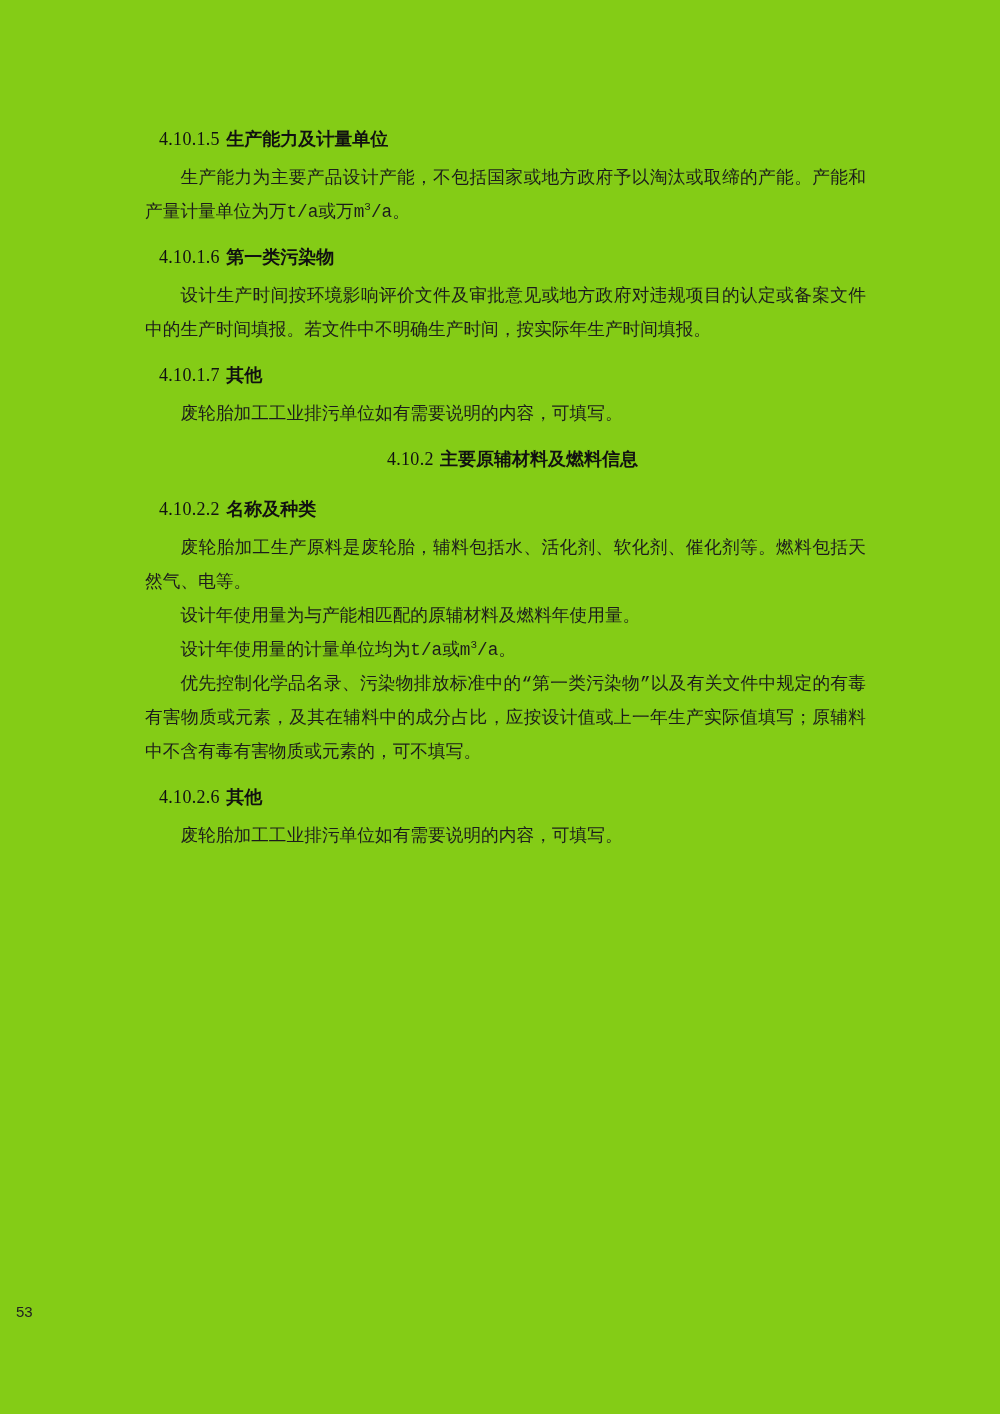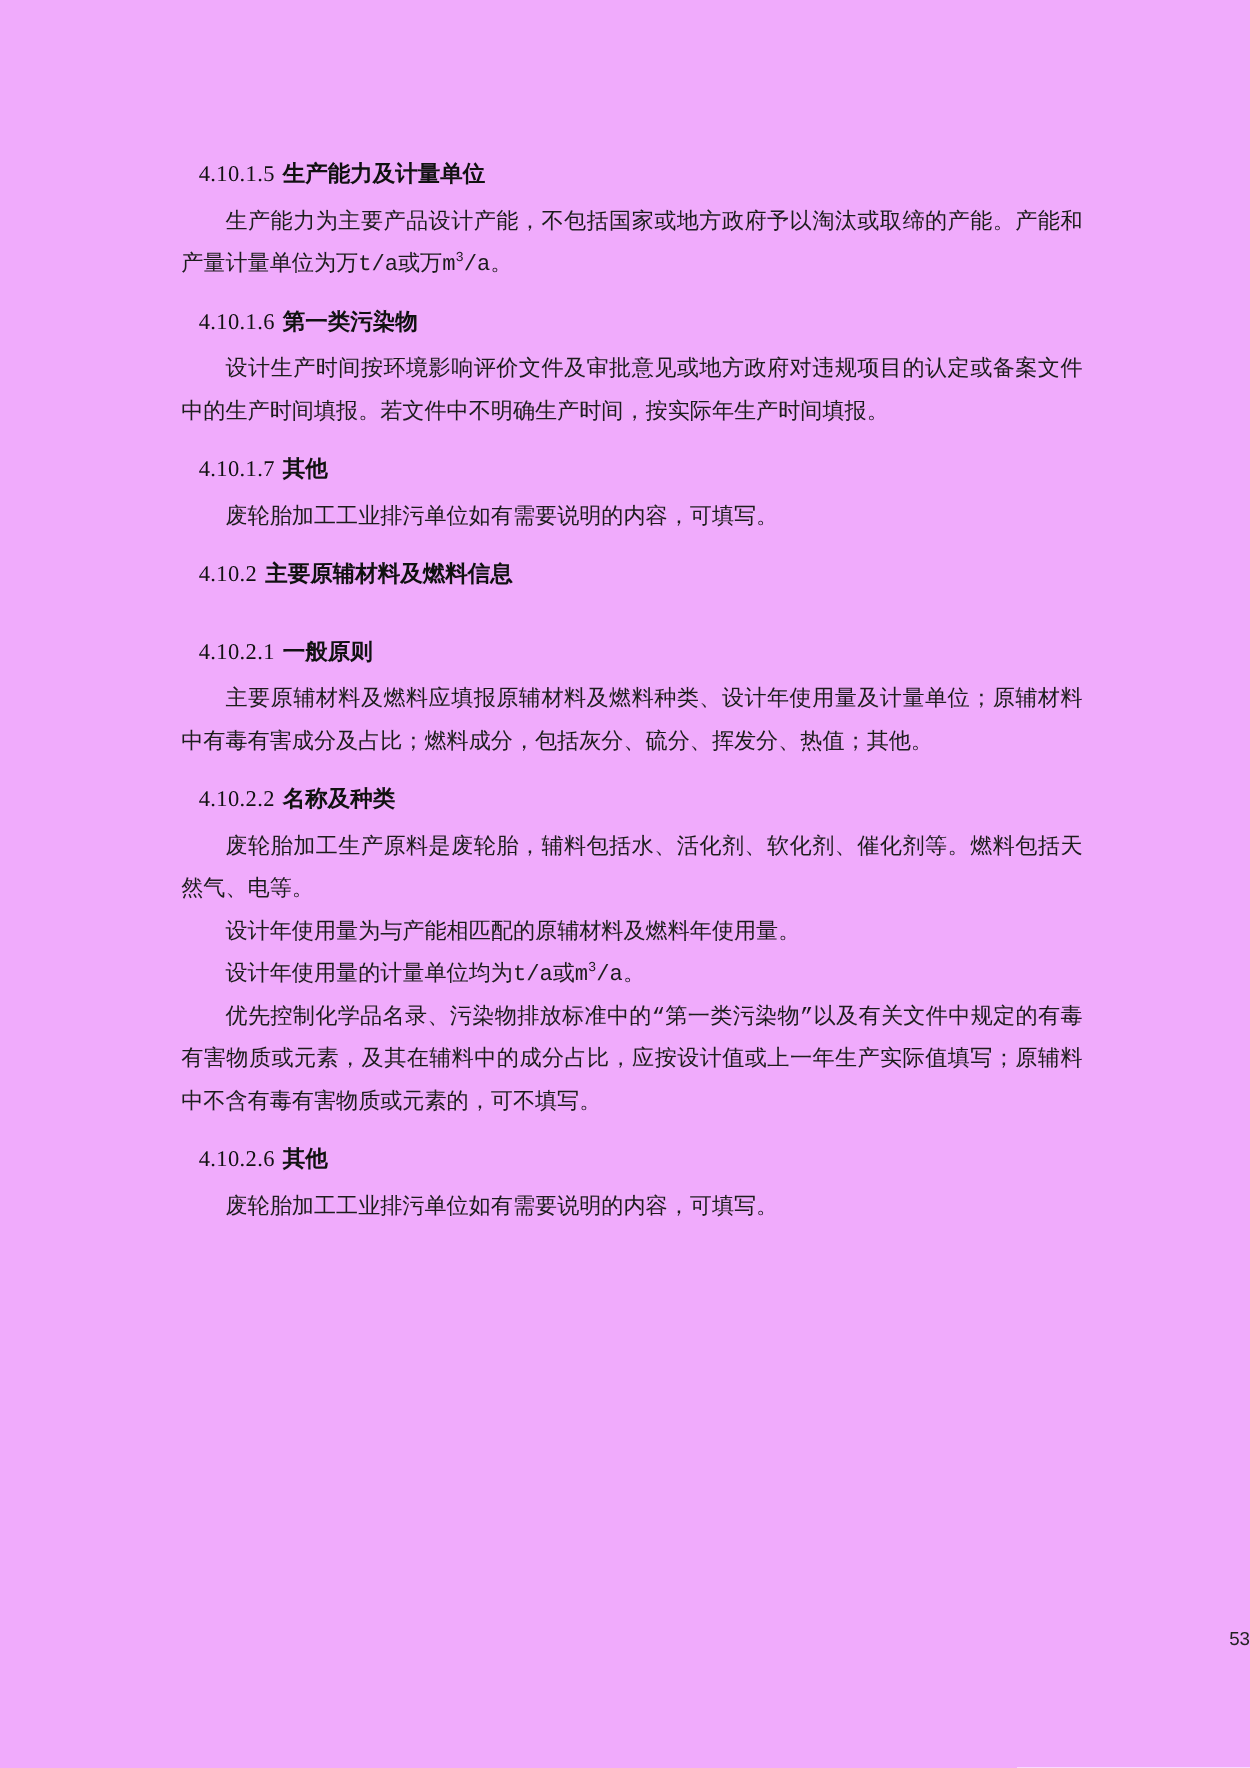--- a/index.html
+++ b/index.html
@@ -5,39 +5,40 @@
   html, body {
     margin: 0;
     padding: 0;
     background: #ffffff;
   }
   .page {
     position: relative;
     width: 1000px;
     height: 1414px;
     margin: 0 auto;
-    background: #f0abfc;
+    background: #84cc16;
     color: #1c1c1c;
     font-family: "Liberation Serif", serif;
     font-size: 17.7px;
     overflow: hidden;
   }
   .content {
     padding: 111px 134px 0 145px;
   }
   .heading {
     margin: 15px 0 9px 0;
     padding-left: 14px;
     line-height: 26px;
     font-size: 18px;
     font-weight: bold;
     color: #111111;
   }
   .heading.level2 {
-    margin-bottom: 36px;
+    margin-bottom: 24px;
+    text-align: center;
   }
   .hnum {
     font-family: "Liberation Serif", serif;
     font-weight: normal;
     letter-spacing: 0.3px;
   }
   .htitle {
     font-family: "Liberation Sans", sans-serif;
     margin-left: 0.35em;
   }
@@ -47,24 +48,24 @@
     text-indent: 2em;
     text-align: justify;
     font-family: Liberation Mono, monospace;
   }
   .sup {
     font-size: 0.62em;
     line-height: 0;
   }
   .page-footer {
     position: absolute;
-    left: 6px;
+    left: 16px;
     right: 0;
     top: 1303px;
-    text-align: right;
+    text-align: left;
     font-family: "Liberation Sans", sans-serif;
     font-size: 15px;
     color: #222222;
   }
 </style>
 </head>
 <body>
 
 <div class="page">
   <main class="content">
@@ -81,24 +82,20 @@
 
     <section>
       <h3 class="heading"><span class="hnum">4.10.1.7</span><span class="htitle">其他</span></h3>
       <p class="para"><span>废轮胎加工工业排污单位如有需要说明的内容，可填写。</span></p>
     </section>
 
     <section>
       <h2 class="heading level2"><span class="hnum">4.10.2</span><span class="htitle">主要原辅材料及燃料信息</span></h2>
     </section>
 
-    <section>
-      <h3 class="heading"><span class="hnum">4.10.2.1</span><span class="htitle">一般原则</span></h3>
-      <p class="para"><span>主要原辅材料及燃料应填报原辅材料及燃料种类、设计年使用量及计量单位；原辅材料中有毒有害成分及占比；燃料成分，包括灰分、硫分、挥发分、热值；其他。</span></p>
-    </section>
 
     <section>
       <h3 class="heading"><span class="hnum">4.10.2.2</span><span class="htitle">名称及种类</span></h3>
       <p class="para"><span>废轮胎加工生产原料是废轮胎，辅料包括水、活化剂、软化剂、催化剂等。燃料包括天然气、电等。</span></p>
     </section>
 
     <section>
       <p class="para"><span>设计年使用量为与产能相匹配的原辅材料及燃料年使用量。</span></p>
       <p class="para"><span>设计年使用量的计量单位均为t/a或m</span><sup class="sup">3</sup><span>/a。</span></p>
     </section>

